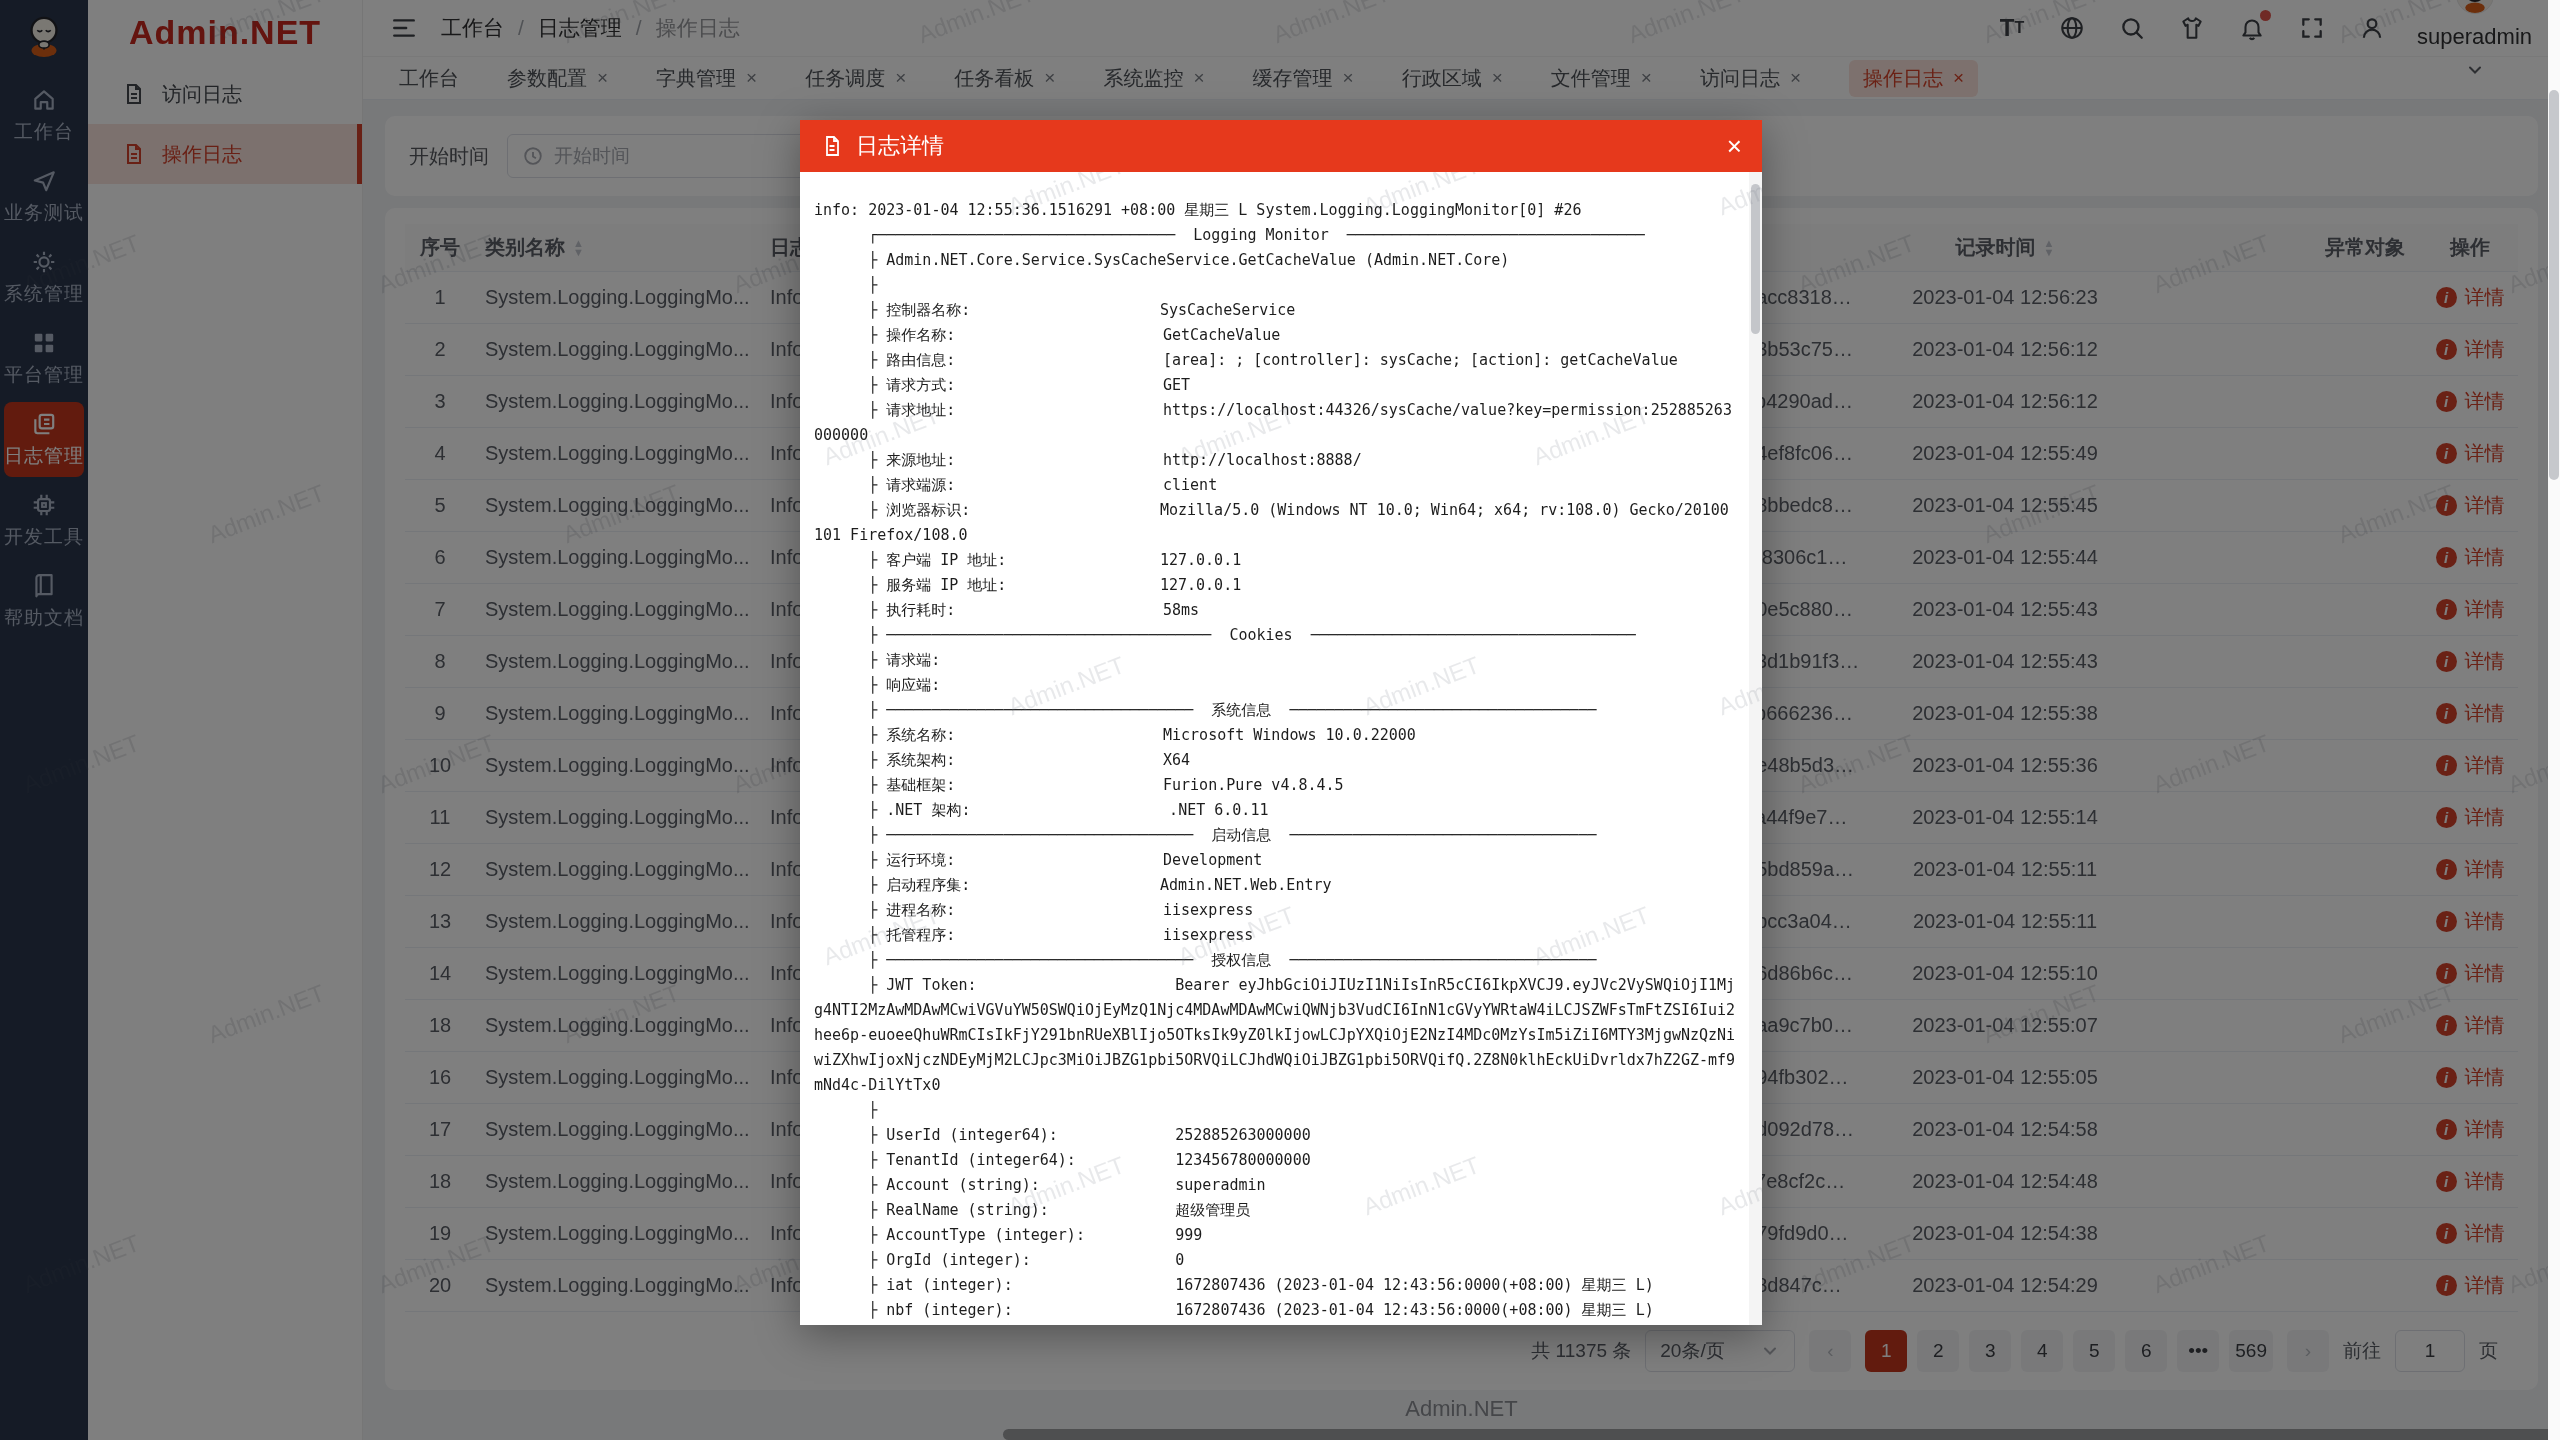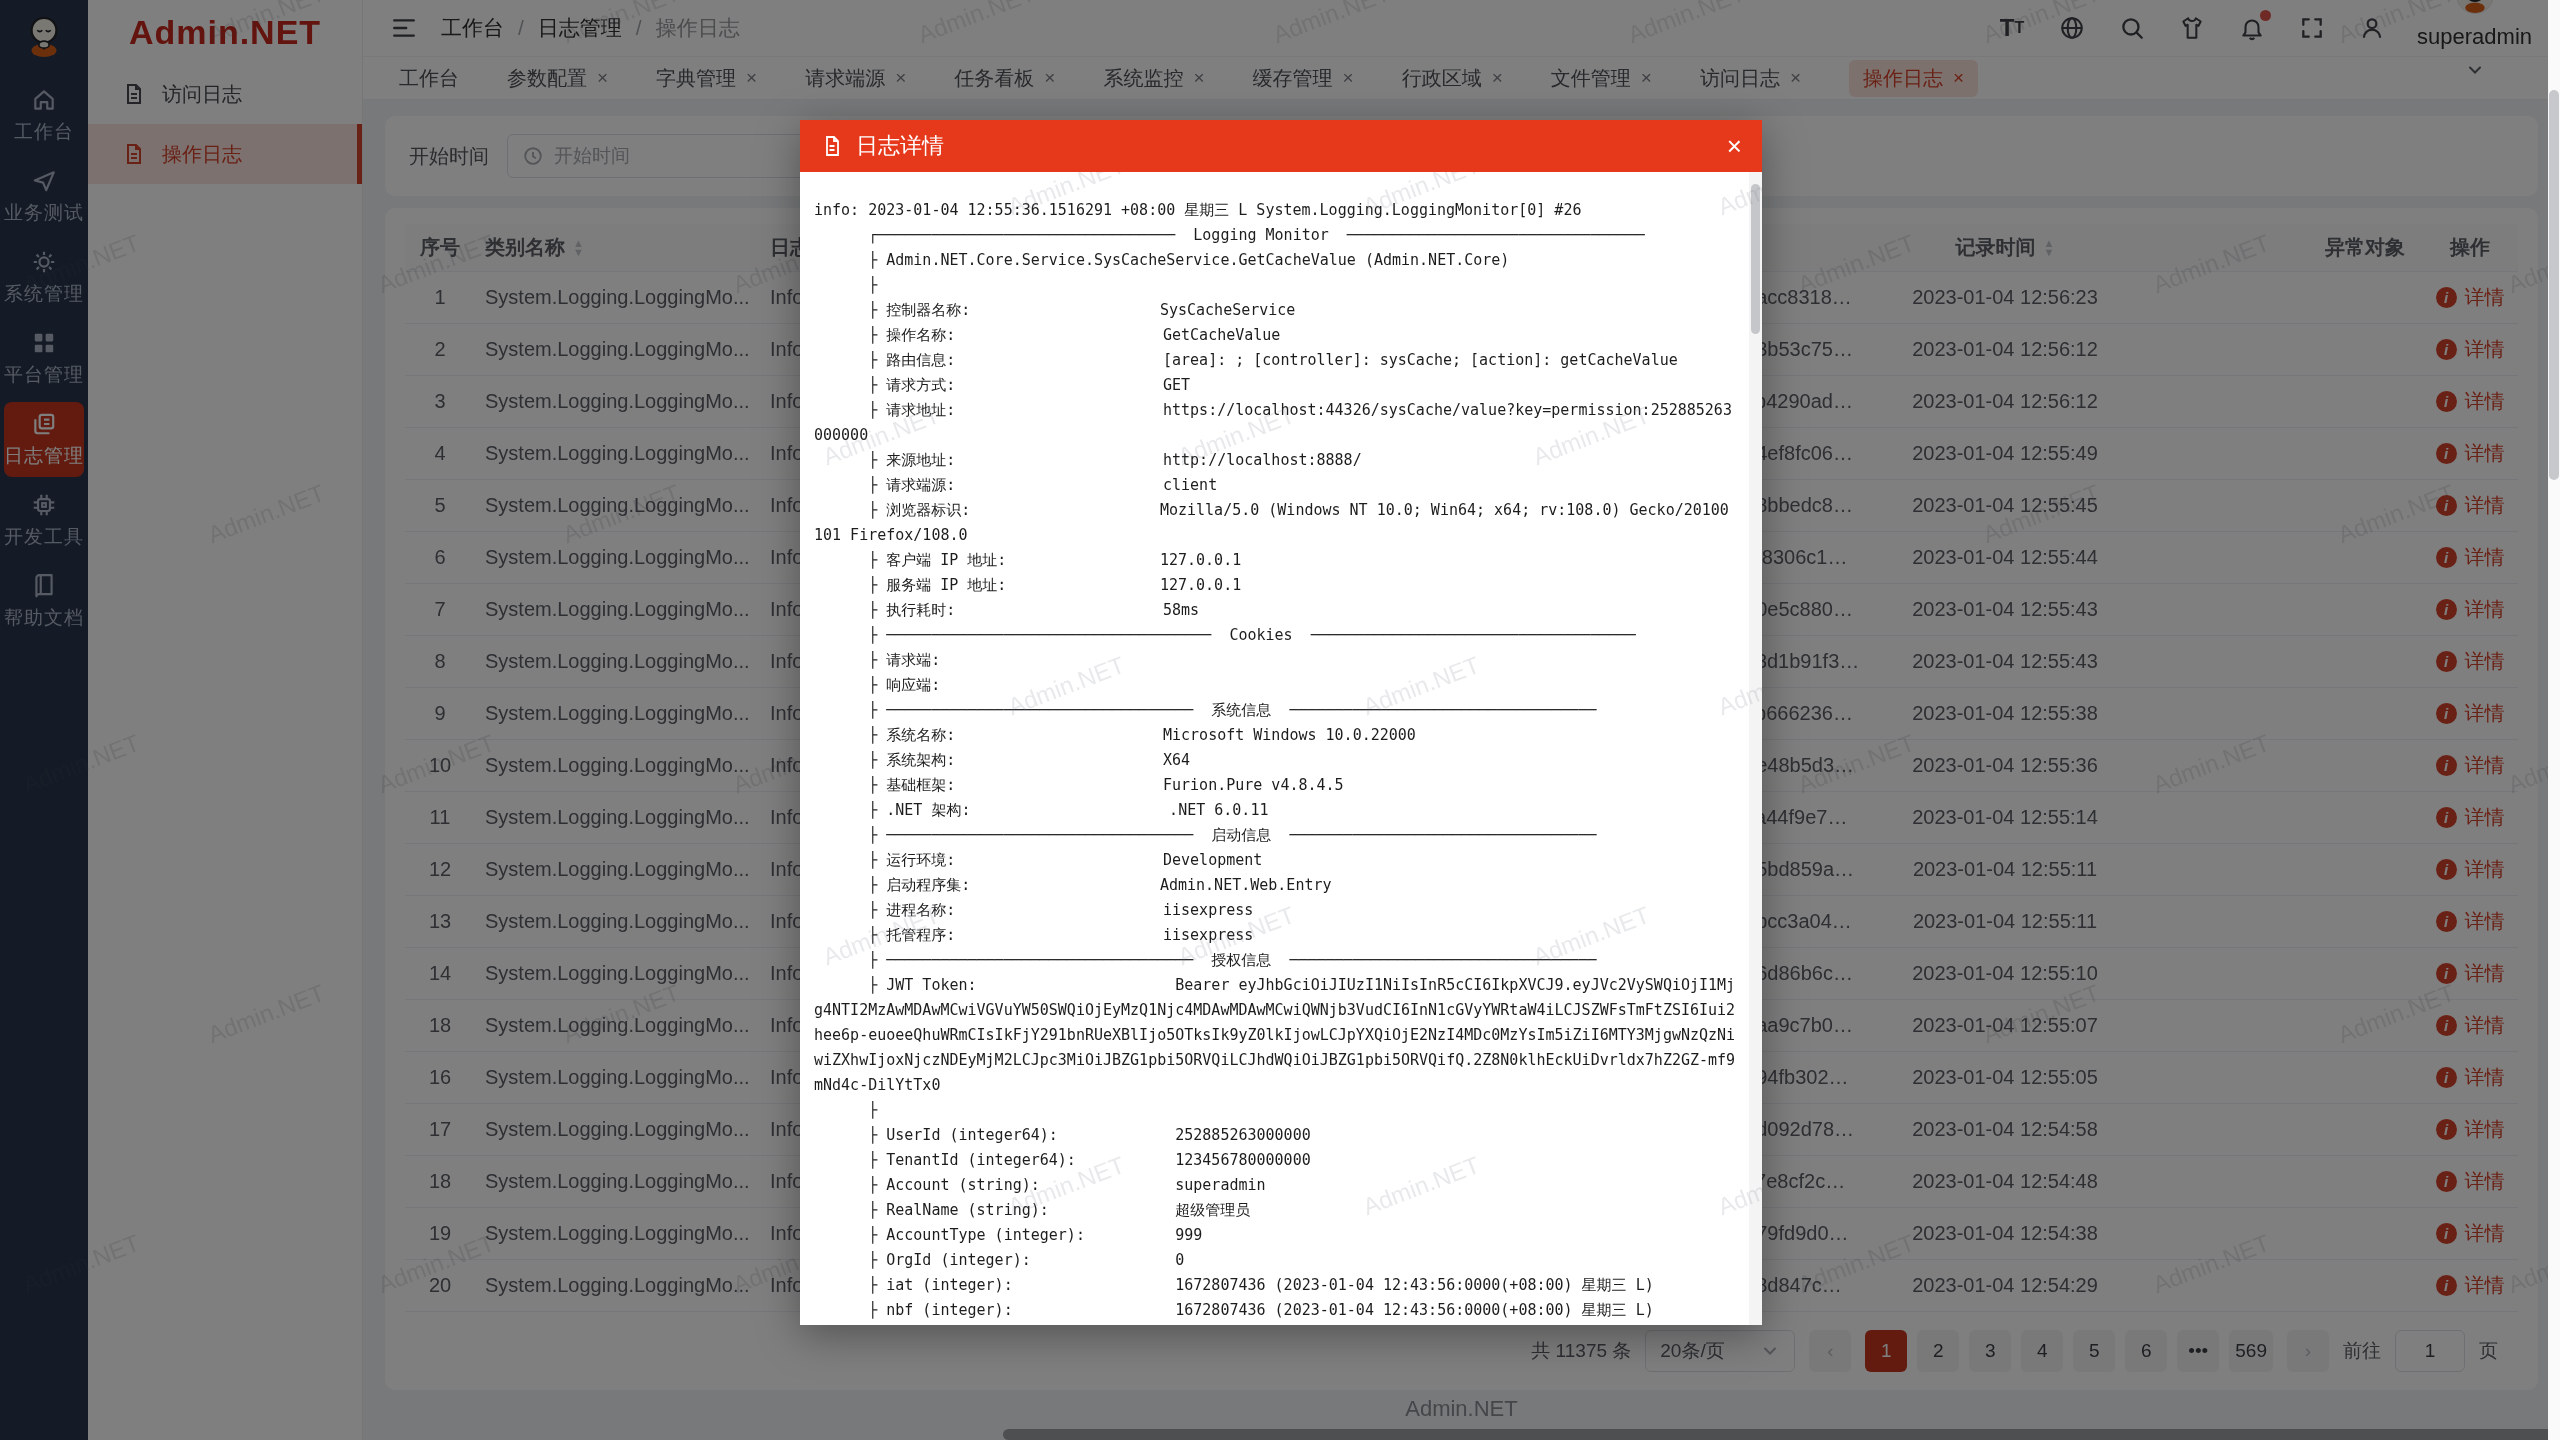--- a/index.html
+++ b/index.html
@@ -308,21 +308,21 @@
         </div>
         <div class="tag">
           <span>参数配置</span>
           <span class="x">×</span>
         </div>
         <div class="tag">
           <span>字典管理</span>
           <span class="x">×</span>
         </div>
         <div class="tag">
-          <span>请求端源</span>
+          <span>任务调度</span>
           <span class="x">×</span>
         </div>
         <div class="tag">
           <span>任务看板</span>
           <span class="x">×</span>
         </div>
         <div class="tag">
           <span>系统监控</span>
           <span class="x">×</span>
         </div>

